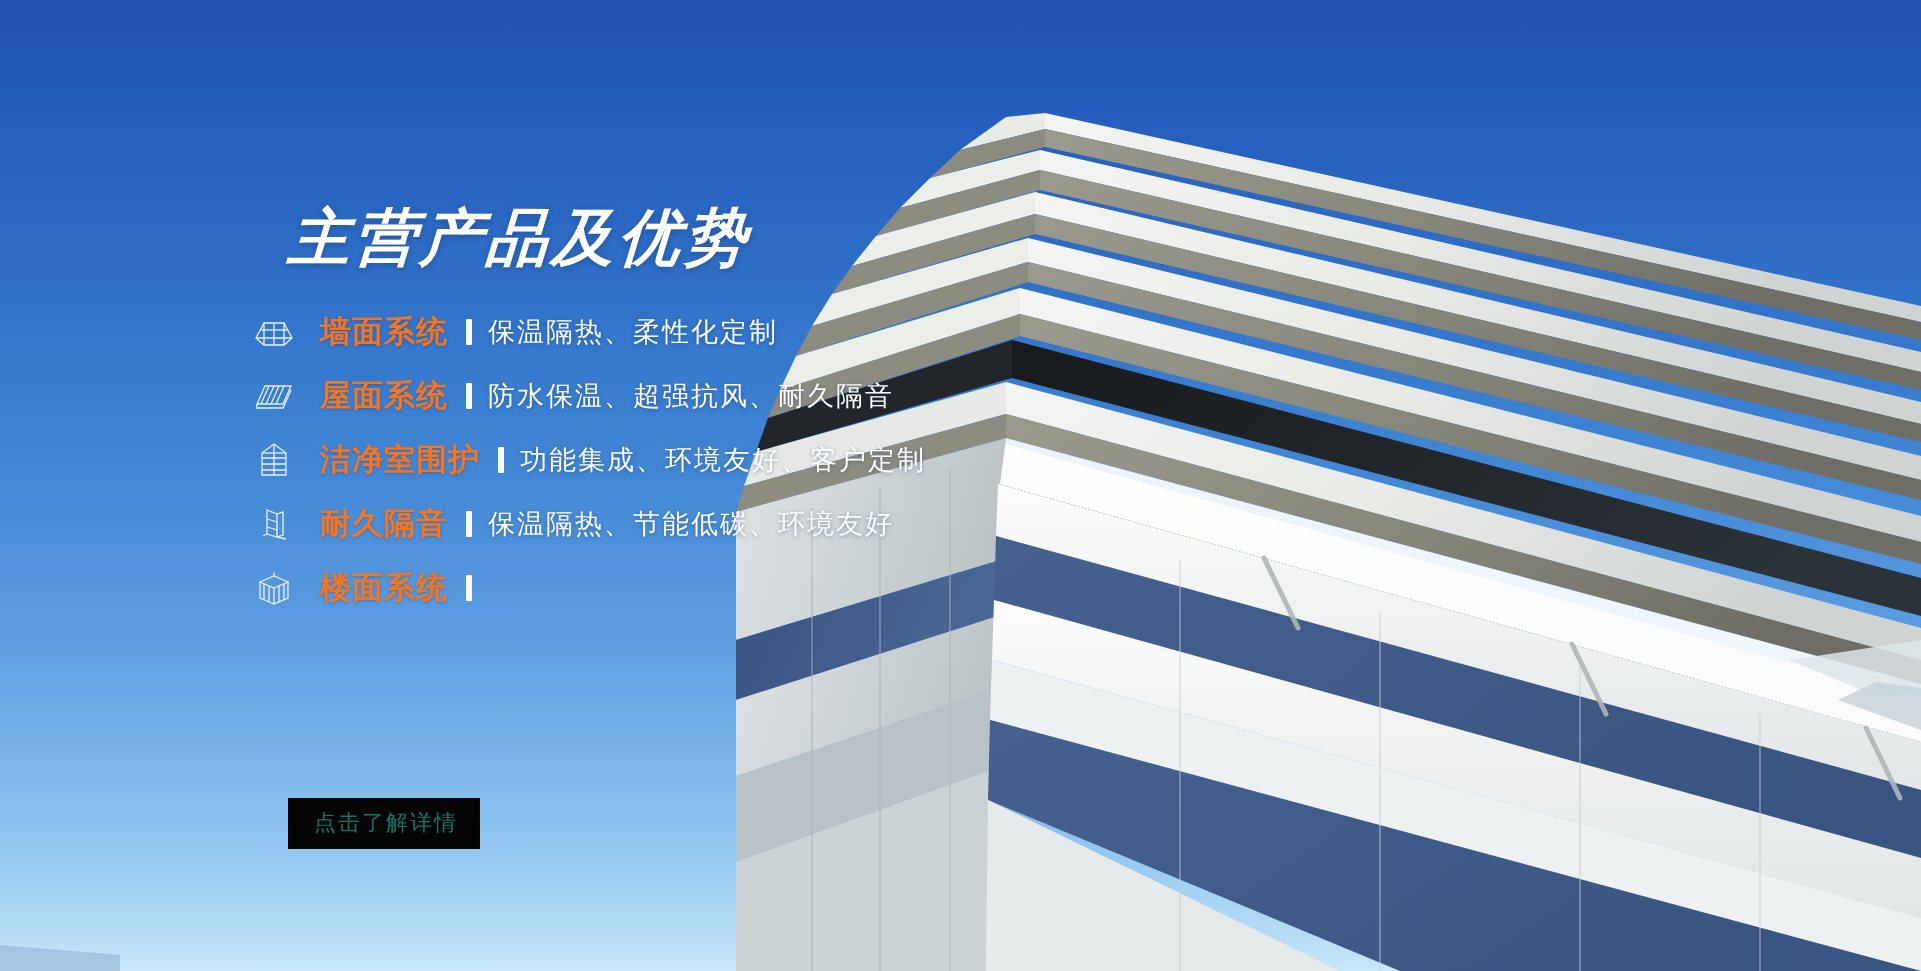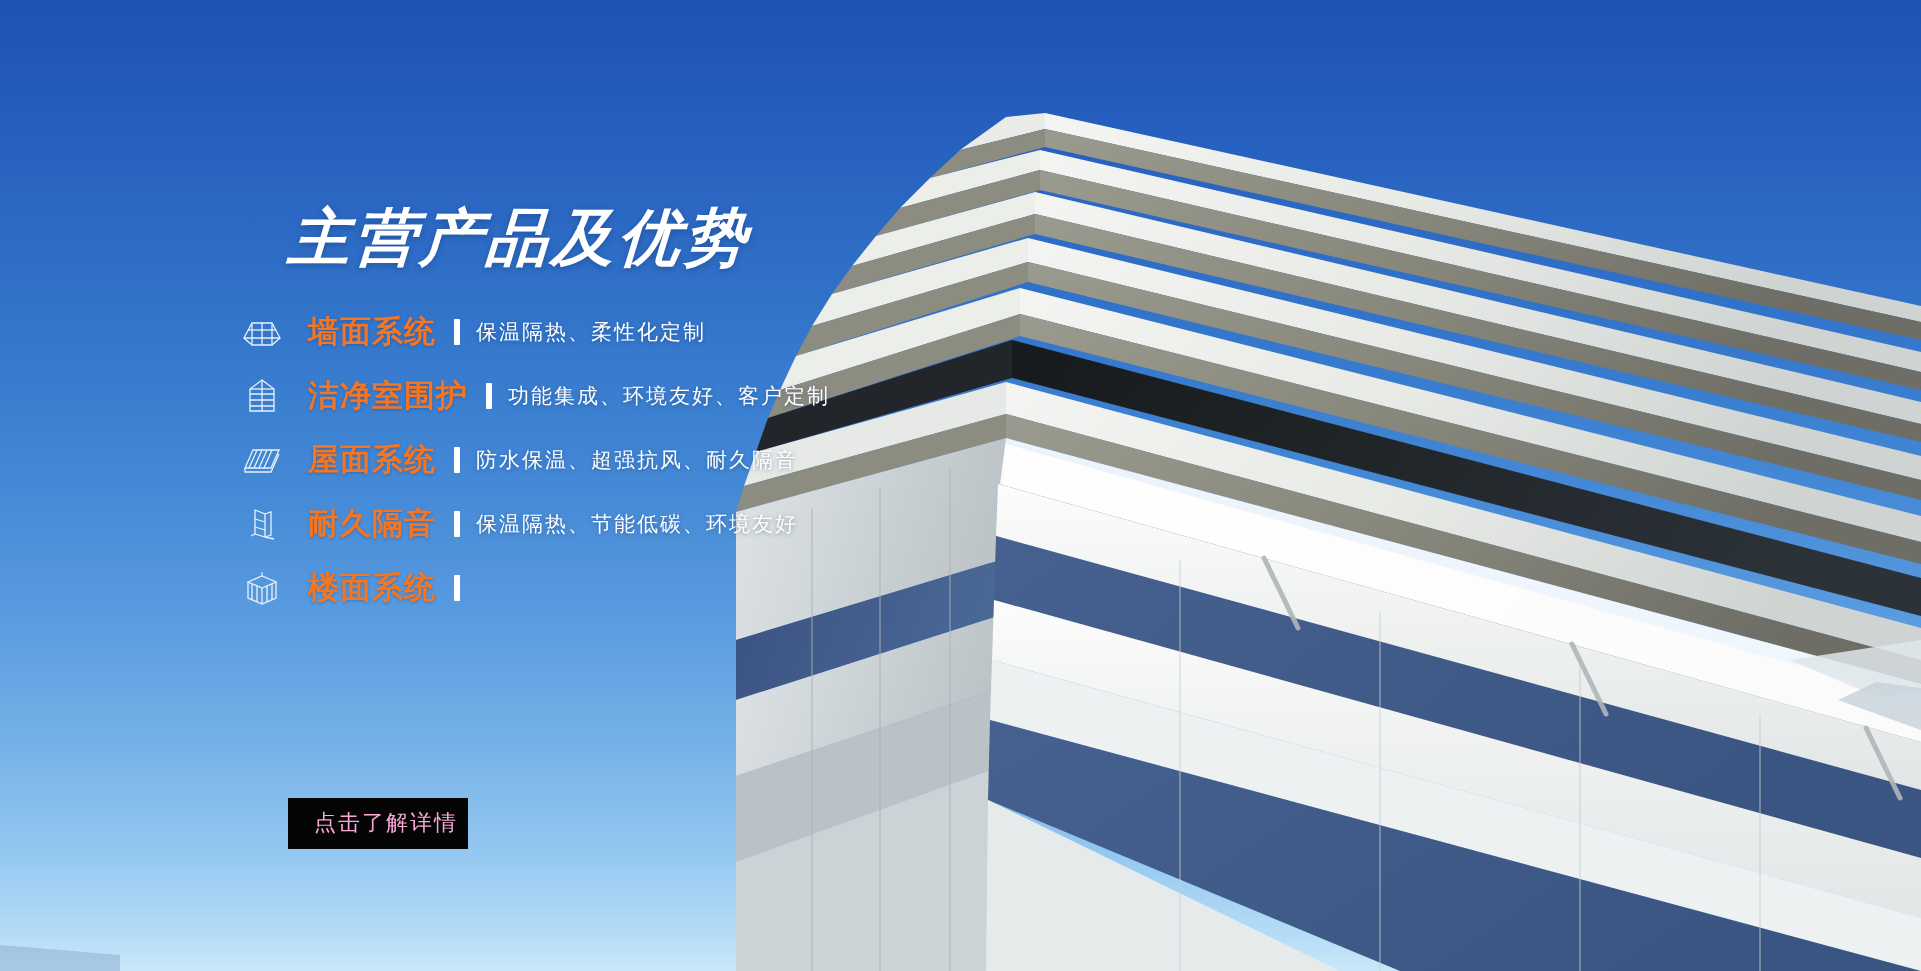--- a/index.html
+++ b/index.html
@@ -49,21 +49,21 @@
     font-style:italic;
     color:#ffffff;
     letter-spacing:4px;
     white-space:nowrap;
     text-shadow:0 2px 6px rgba(10,40,90,.35);
     transform:skewX(-3deg);
   }
 
   .list{
     position:absolute;
-    left:288px; top:300px;
+    left:300px; top:300px;
     width:820px;
   }
 
   .row{
     display:flex;
     align-items:center;
     height:64px;
     white-space:nowrap;
   }
 
@@ -88,34 +88,34 @@
     display:inline-block;
     width:6px;height:26px;
     background:#ffffff;
     margin:0 16px 0 18px;
     vertical-align:-3px;
     flex:0 0 6px;
     border-radius:1px;
   }
 
   .rowdesc{
-    font-size:21px;
+    font-size:27px;
     color:#ffffff;
     letter-spacing:2px;
     text-shadow:0 1px 4px rgba(10,40,90,.40);
   }
 
   .cta{
     position:absolute;
     left:288px; top:798px;
     background:#050505;
-    color:#f9a8d4;
+    color:#0f766e;
     font-size:22px;
     letter-spacing:2px;
-    padding:14px 10px 15px 26px;
+    padding:14px 22px 15px 26px;
     border:none;
     cursor:pointer;
     font-family:inherit;
     line-height:1;
   }
 </style>
 </head>
 <body>
 
 <div class="stage">
@@ -263,43 +263,43 @@
             <path d="M7 16 L35 16"></path>
           </svg>
         </span>
         <span class="rowname">墙面系统</span>
         <span class="sep"></span>
         <span class="rowdesc">保温隔热、柔性化定制</span>
       </div>
 
       <div class="row">
         <span class="ico">
+          <svg width="42" height="36" viewBox="0 0 42 36" fill="none" stroke="#e8f1fb" stroke-width="1.3">
+            <path d="M12 8 L38 8 L30 26 L4 26 Z"></path>
+            <path d="M4 26 L4 30 L30 30 L38 12"></path>
+            <path d="M16 8 L8 26 M21 8 L13 26 M26 8 L18 26 M31 8 L23 26"></path>
+          </svg>
+        </span>
+        <span class="rowname">屋面系统</span>
+        <span class="sep"></span>
+        <span class="rowdesc">防水保温、超强抗风、耐久隔音</span>
+      </div>
+
+      <div class="row">
+        <span class="ico">
           <svg width="42" height="38" viewBox="0 0 42 38" fill="none" stroke="#e8f1fb" stroke-width="1.3">
             <path d="M21 3 L33 12 L33 34 L9 34 L9 12 Z"></path>
             <path d="M9 17 L33 17 M9 23 L33 23 M9 29 L33 29"></path>
             <path d="M21 3 L21 34"></path>
             <path d="M9 12 L33 12"></path>
           </svg>
         </span>
         <span class="rowname">洁净室围护</span>
         <span class="sep"></span>
         <span class="rowdesc">功能集成、环境友好、客户定制</span>
-      </div>
-
-      <div class="row">
-        <span class="ico">
-          <svg width="42" height="36" viewBox="0 0 42 36" fill="none" stroke="#e8f1fb" stroke-width="1.3">
-            <path d="M12 8 L38 8 L30 26 L4 26 Z"></path>
-            <path d="M4 26 L4 30 L30 30 L38 12"></path>
-            <path d="M16 8 L8 26 M21 8 L13 26 M26 8 L18 26 M31 8 L23 26"></path>
-          </svg>
-        </span>
-        <span class="rowname">屋面系统</span>
-        <span class="sep"></span>
-        <span class="rowdesc">防水保温、超强抗风、耐久隔音</span>
       </div>
 
       <div class="row">
         <span class="ico">
           <svg width="42" height="38" viewBox="0 0 42 38" fill="none" stroke="#e8f1fb" stroke-width="1.3">
             <path d="M14 5 L24 9 L24 32 L14 29 Z"></path>
             <path d="M24 9 L30 7 L30 30 L24 32"></path>
             <path d="M10 31 L14 29 M24 32 L33 34"></path>
             <path d="M14 14 L24 17 M14 22 L24 25"></path>
           </svg>

